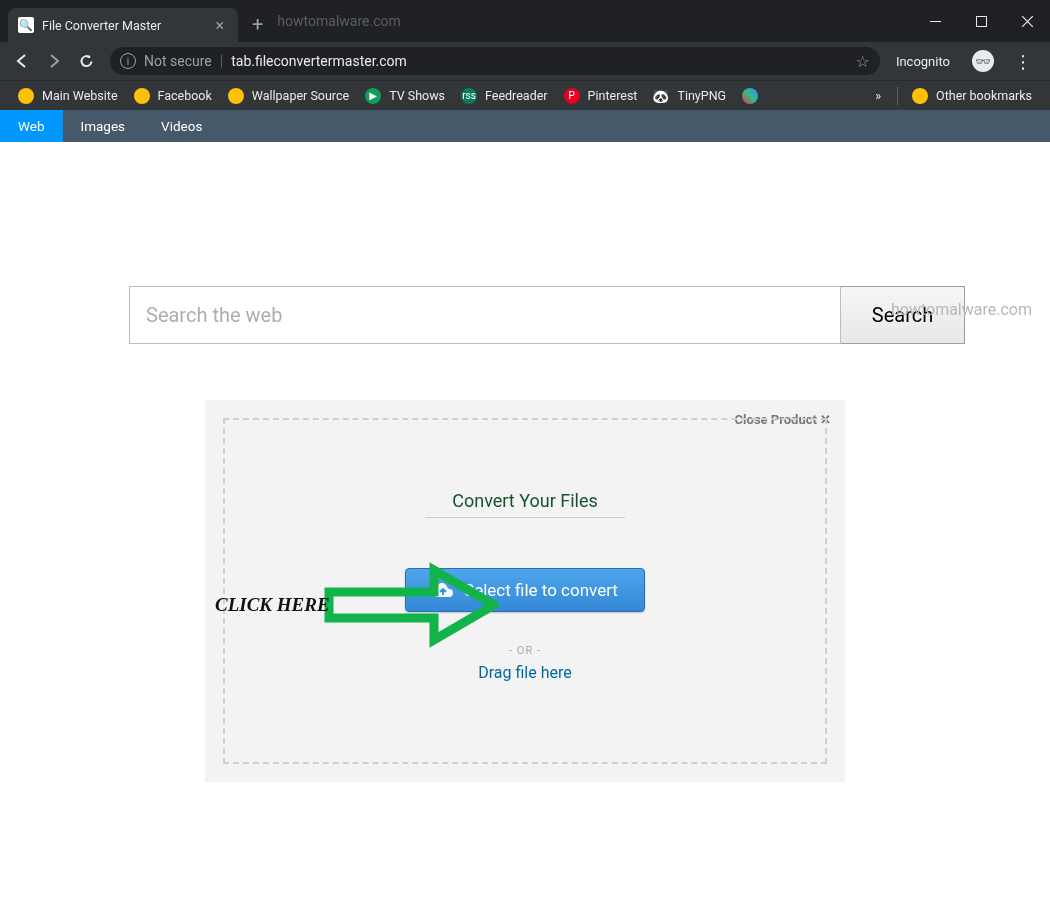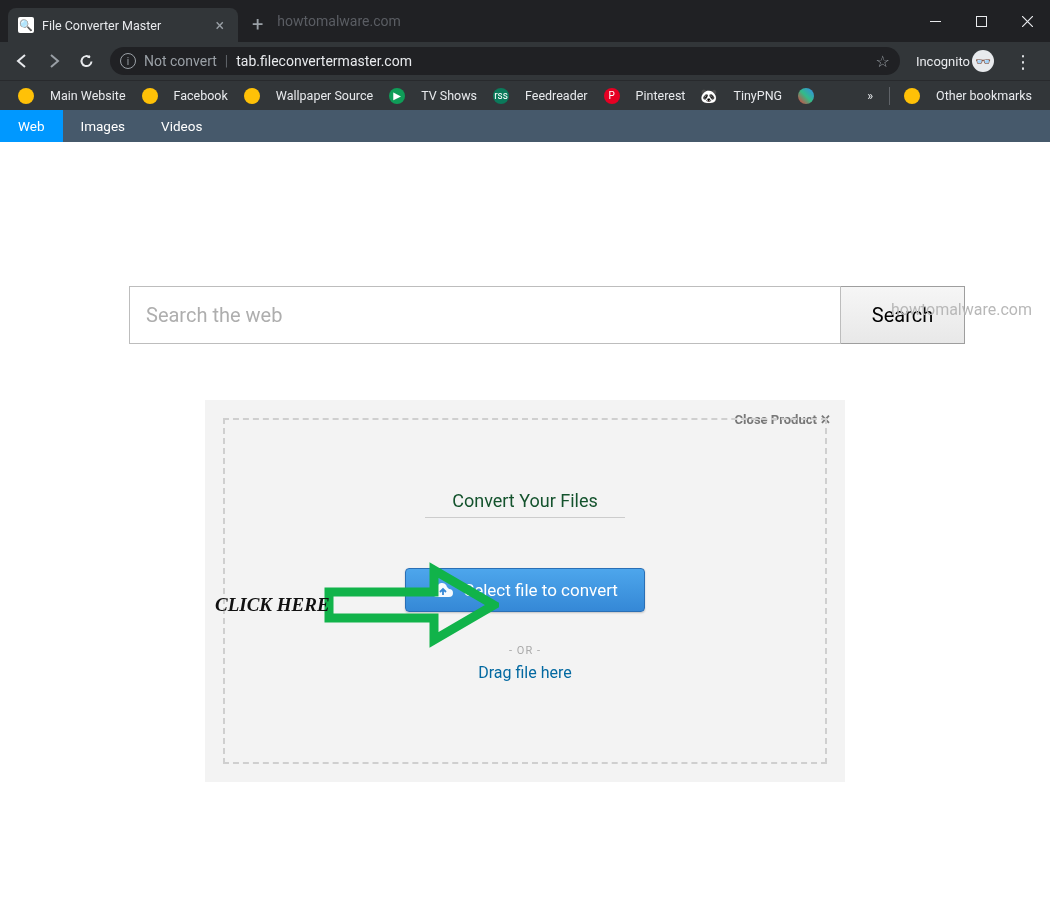--- a/index.html
+++ b/index.html
@@ -18,27 +18,27 @@
 
 .addrbar { height: 38px; background: #323639; display: flex; align-items: center; padding: 0 8px; gap: 4px; }
 .nav-btn { width: 28px; height: 28px; display: flex; align-items: center; justify-content: center; color: #9aa0a6; cursor: pointer; border-radius: 50%; }
 .nav-btn.active { color: #e8eaed; }
 .omnibox { flex: 1; height: 28px; background: #202124; border-radius: 14px; display: flex; align-items: center; padding: 0 10px; margin: 0 6px; color: #e8eaed; font-size: 14px; }
 .omnibox .info { width: 16px; height: 16px; border-radius: 50%; border: 1.5px solid #9aa0a6; color: #9aa0a6; display: flex; align-items: center; justify-content: center; font-size: 10px; margin-right: 8px; }
 .omnibox .notsecure { color: #9aa0a6; }
 .omnibox .divider { color: #5f6368; margin: 0 8px; }
 .omnibox .url { color: #e8eaed; }
 .omnibox .star { margin-left: auto; color: #9aa0a6; font-size: 16px; }
-.incognito { display: flex; align-items: center; color: #e8eaed; font-size: 13px; margin: 0 6px; gap: 2px; }
+.incognito { display: flex; align-items: center; color: #e8eaed; font-size: 13px; margin: 0 6px; gap: 22px; }
 .incognito .spyicon { width: 22px; height: 22px; border-radius: 50%; background: #e8eaed; display: flex; align-items: center; justify-content: center; color: #323639; font-size: 13px; }
 .menu-dots { color: #e8eaed; padding: 0 10px; cursor: pointer; font-size: 18px; }
 
 
 .bookbar { height: 30px; background: #323639; border-top: 1px solid #282a2d; display: flex; align-items: center; padding: 0 10px; font-size: 12.5px; color: #e8eaed; }
-.bookitem { display: flex; align-items: center; gap: 16px; padding: 0 8px; cursor: pointer; white-space: nowrap; }
+.bookitem { display: flex; align-items: center; gap: 8px; padding: 0 8px; cursor: pointer; white-space: nowrap; }
 .bookicon { width: 16px; height: 16px; display: flex; align-items: center; justify-content: center; border-radius: 8px; font-size: 10px; color: #fff; }
 .folder { background: #ffc107; }
 .green-circle { background: #0f9d58; border-radius: 50%; }
 .feedreader { background: #0b7a5b; }
 .pinterest { background: #e60023; border-radius: 50%; }
 .tinypng { font-size: 14px; }
 .overflow-chevron { color: #e8eaed; margin-left: auto; padding: 0 10px; cursor: pointer; }
 .book-divider { width: 1px; height: 18px; background: #5f6368; margin: 0 6px; }
 
 
@@ -108,21 +108,21 @@
       </svg>
     </div>
   <div class="nav-btn active">
       <svg width="17" height="17">
         <path d="M13.5 8.5 A5 5 0 1 1 12 4.5" fill="none" stroke="#e8eaed" stroke-width="2"></path>
         <path d="M12 2 L12 5 L9 5 Z" fill="#e8eaed"></path>
       </svg>
     </div>
   <div class="omnibox">
     <span class="info">i</span>
-    <span class="notsecure">Not convert</span>
+    <span class="notsecure">Not secure</span>
     <span class="divider">|</span>
     <span class="url">tab.fileconvertermaster.com</span>
     <span class="star">☆</span>
   </div>
   <div class="incognito">
     <span>Incognito</span>
     <span class="spyicon">👓</span>
   </div>
   <div class="menu-dots">⋮</div>
 </div>

